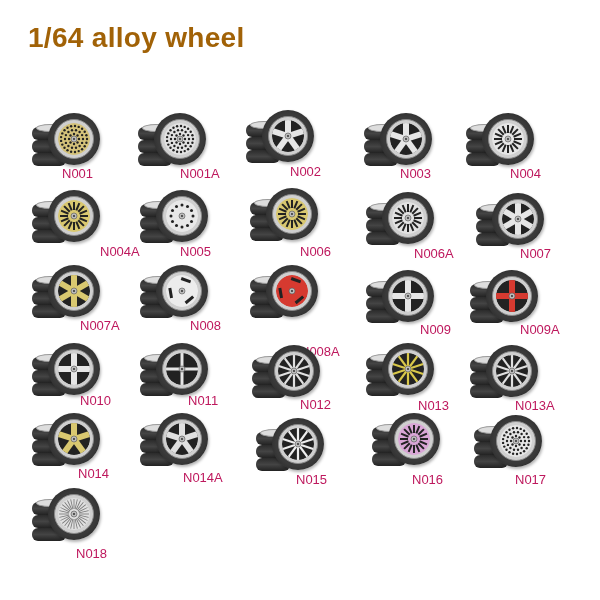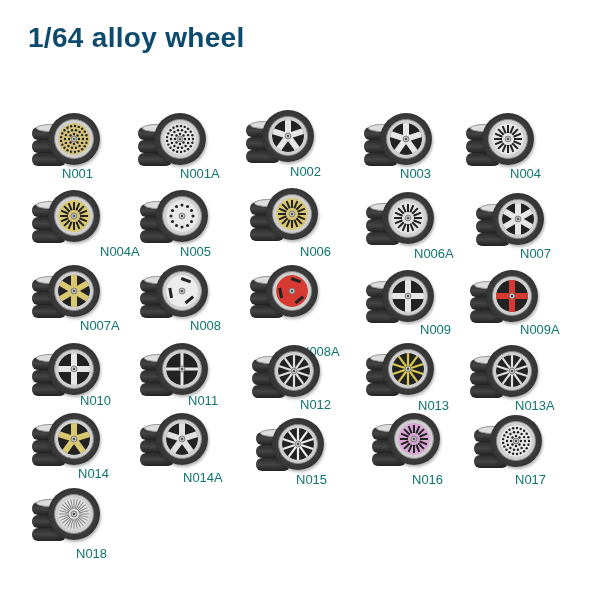--- a/index.html
+++ b/index.html
@@ -1,29 +1,29 @@
 <!DOCTYPE html>
 <html><head>
 <meta charset="utf-8">
 <style>
   html,body{margin:0;padding:0;background:#ffffff;}
   body{width:600px;height:600px;position:relative;overflow:hidden;font-family:"Liberation Sans",sans-serif;}
-  .title{position:absolute;left:28px;top:22px;font-size:28px;font-weight:bold;color:#0c4a6e;letter-spacing:0.3px;}
+  .title{position:absolute;left:28px;top:22px;font-size:28px;font-weight:bold;color:#a16207;letter-spacing:0.3px;}
   .item{position:absolute;width:100px;height:76px;}
   .stack{position:absolute;left:0;top:14px;width:34px;height:40px;}
   .stack .t{position:absolute;left:0;width:34px;height:13px;border-radius:6px;background:linear-gradient(#2b2b2b,#444 50%,#222);}
   .stack .t1{top:0;}
   .stack .t2{top:13px;}
   .stack .t3{top:26px;}
   .stack .rimtop{position:absolute;left:4px;top:-3px;width:26px;height:6px;border-radius:50%;background:#ddd;border:1px solid #999;}
   .wheel{position:absolute;left:16px;top:0;width:52px;height:52px;border-radius:50%;background:radial-gradient(circle,#3a3a3a 60%,#1e1e1e 100%);box-shadow:1px 2px 3px rgba(0,0,0,0.3);}
   .lip{position:absolute;left:6px;top:6px;width:40px;height:40px;border-radius:50%;background:#cfcfcf;border:1px solid #888;box-sizing:border-box;}
   .face{position:absolute;left:10px;top:10px;width:32px;height:32px;border-radius:50%;overflow:hidden;}
   .face svg{width:32px;height:32px;display:block;}
-  .label{position:absolute;font-size:13px;color:#0f766e;white-space:nowrap;}
+  .label{position:absolute;font-size:13px;color:#be185d;white-space:nowrap;}
 </style>
 </head>
 <body>
 
 <div class="title">1/64 alloy wheel</div>
 
 <div id="grid">
     <div class="item" style="left: 32px; top: 113px;">
     <div class="stack">
       <div class="t t1"></div>

